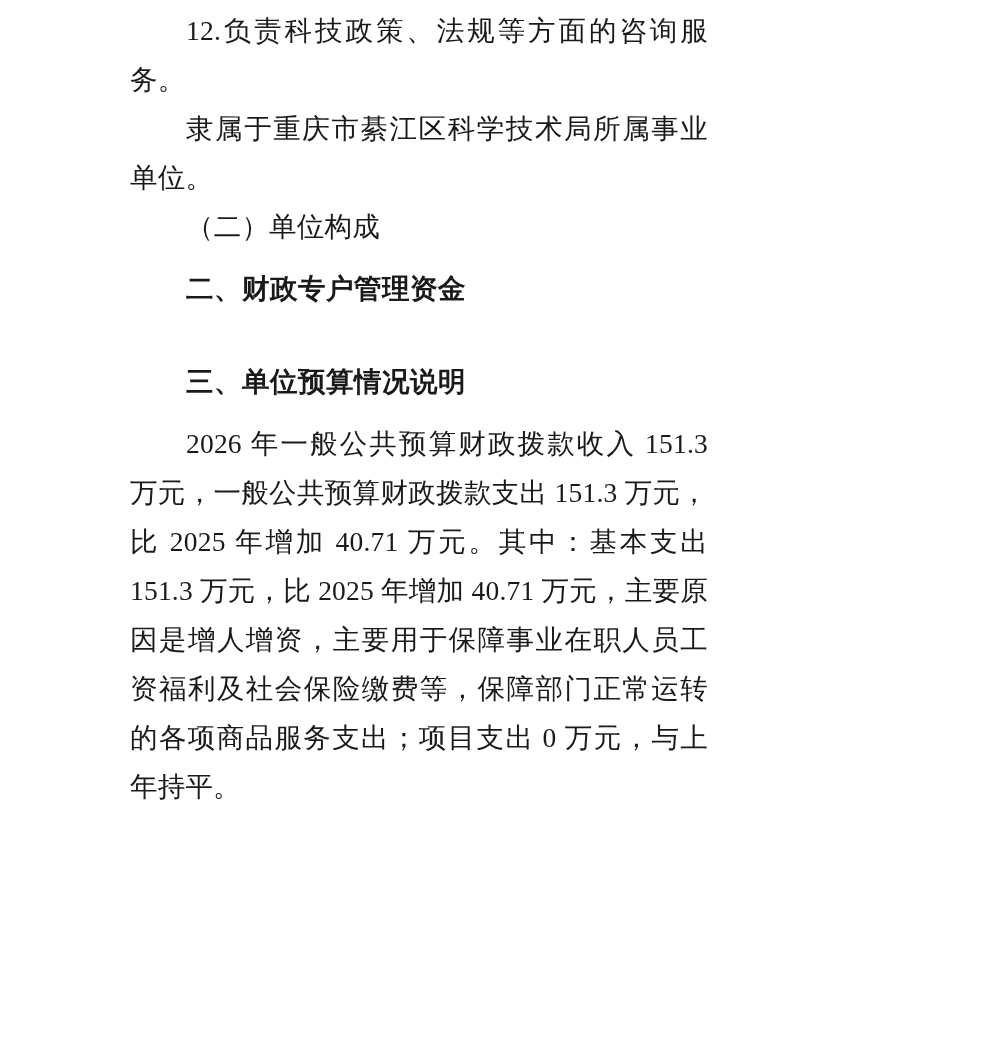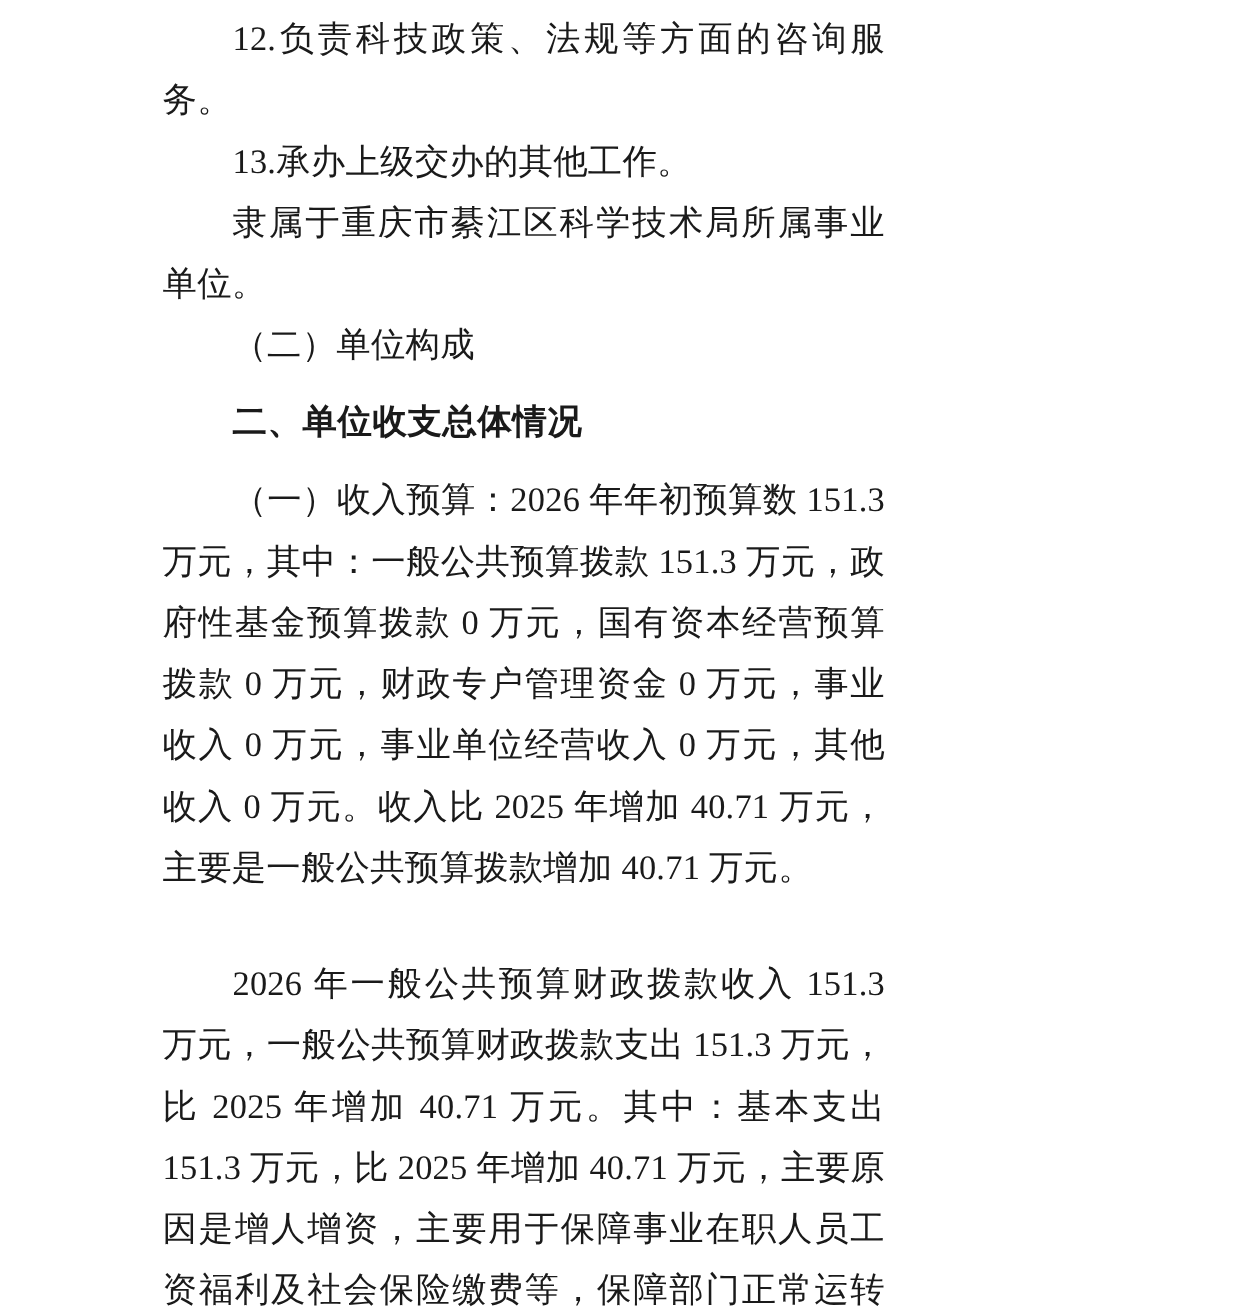--- a/index.html
+++ b/index.html
@@ -43,35 +43,34 @@
   }
   .gap-sm { height: 13px; }
   .gap-md { height: 18px; }
 </style>
 </head>
 <body>
 
 <div class="page">
 
   <p class="para indent">12.负责科技政策、法规等方面的咨询服务。</p>
-  <p class="para indent">13.承办上级交办的其他工作。</p>
   <p class="para indent">隶属于重庆市綦江区科学技术局所属事业单位。</p>
   <p class="para indent">（二）单位构成</p>
 
   <div class="gap-sm"></div>
 
-  <p class="heading">二、单位收支总体情况</p>
+  <p class="heading">二、财政专户管理资金</p>
 
   <div class="gap-sm"></div>
 
-  <p class="para indent">（一）收入预算：2026 年年初预算数 151.3 万元，其中：一般公共预算拨款 151.3 万元，政府性基金预算拨款 0 万元，国有资本经营预算拨款 0 万元，财政专户管理资金 0 万元，事业收入 0 万元，事业单位经营收入 0 万元，其他收入 0 万元。收入比 2025 年增加 40.71 万元，主要是一般公共预算拨款增加 40.71 万元。</p>
 
   <div class="gap-sm"></div>
 
 
   <div class="gap-md"></div>
 
+  <p class="heading">三、单位预算情况说明</p>
 
   <div class="gap-sm"></div>
 
   <p class="para indent">2026 年一般公共预算财政拨款收入 151.3 万元，一般公共预算财政拨款支出 151.3 万元，比 2025 年增加 40.71 万元。其中：基本支出 151.3 万元，比 2025 年增加 40.71 万元，主要原因是增人增资，主要用于保障事业在职人员工资福利及社会保险缴费等，保障部门正常运转的各项商品服务支出；项目支出 0 万元，与上年持平。</p>
 
 </div>
 
 </body></html>

